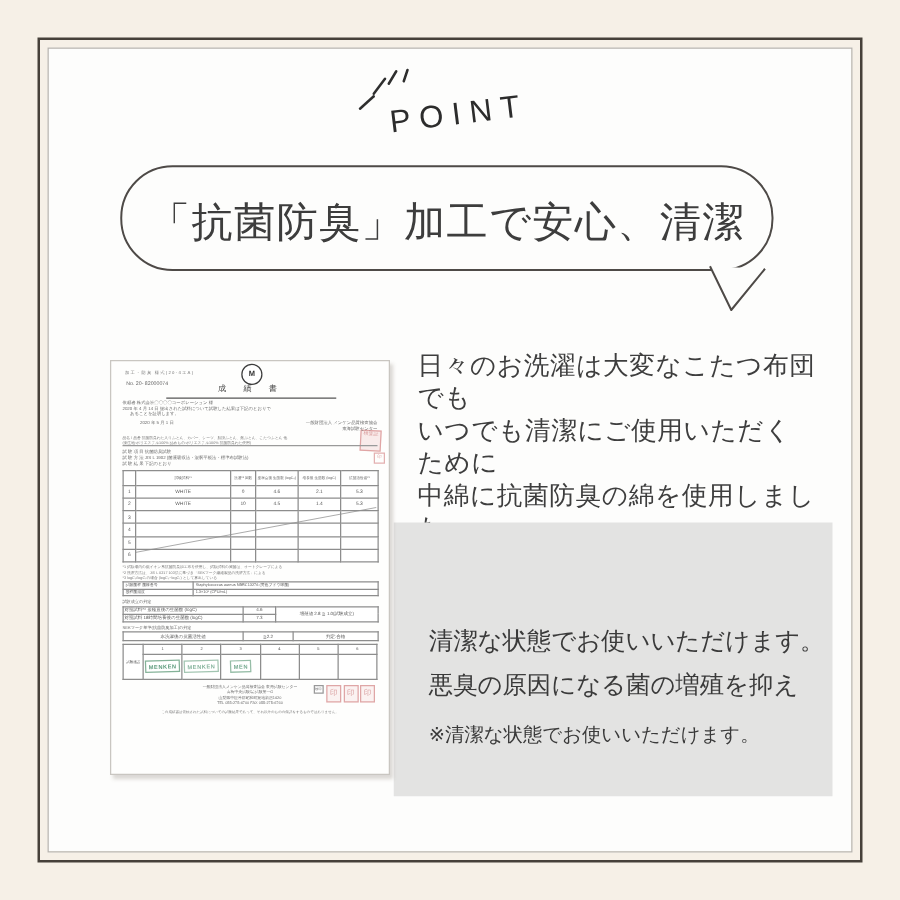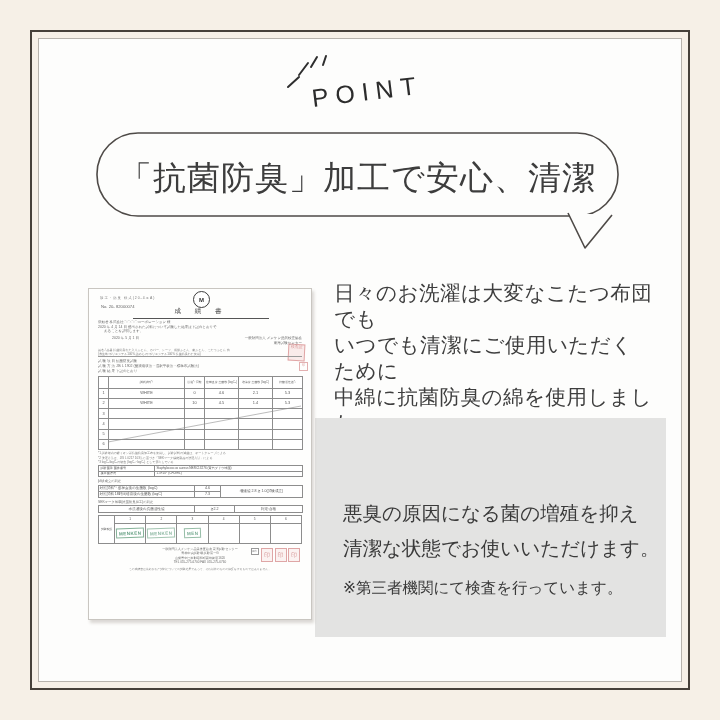--- a/index.html
+++ b/index.html
@@ -105,24 +105,24 @@
   <div class="bubble-text">「抗菌防臭」加工で安心、清潔</div>
 
   <div class="intro">
     <div>日々のお洗濯は大変なこたつ布団でも</div>
     <div>いつでも清潔にご使用いただくために</div>
     <div>中綿に抗菌防臭の綿を使用しました。</div>
   </div>
 
   <div class="info-box">
     <div class="info-body">
+      <div>清潔な状態でお使いいただけます。</div>
       <div>悪臭の原因になる菌の増殖を抑え</div>
-      <div>清潔な状態でお使いいただけます。</div>
     </div>
-    <div class="info-note">※第三者機関にて検査を行っています。</div>
+    <div class="info-note">※清潔な状態でお使いいただけます。</div>
   </div>
 
   <div class="cert">
     <div class="cert-form-no">加工・防臭 様式(20-4エA)</div>
     <div class="cert-report-no">No. 20-  82000074</div>
     <div class="cert-logo">M</div>
     <div class="cert-title">成 績 書</div>
     <div class="red-stamp">検査証</div>
     <div class="red-mark-sm">印</div>
 

